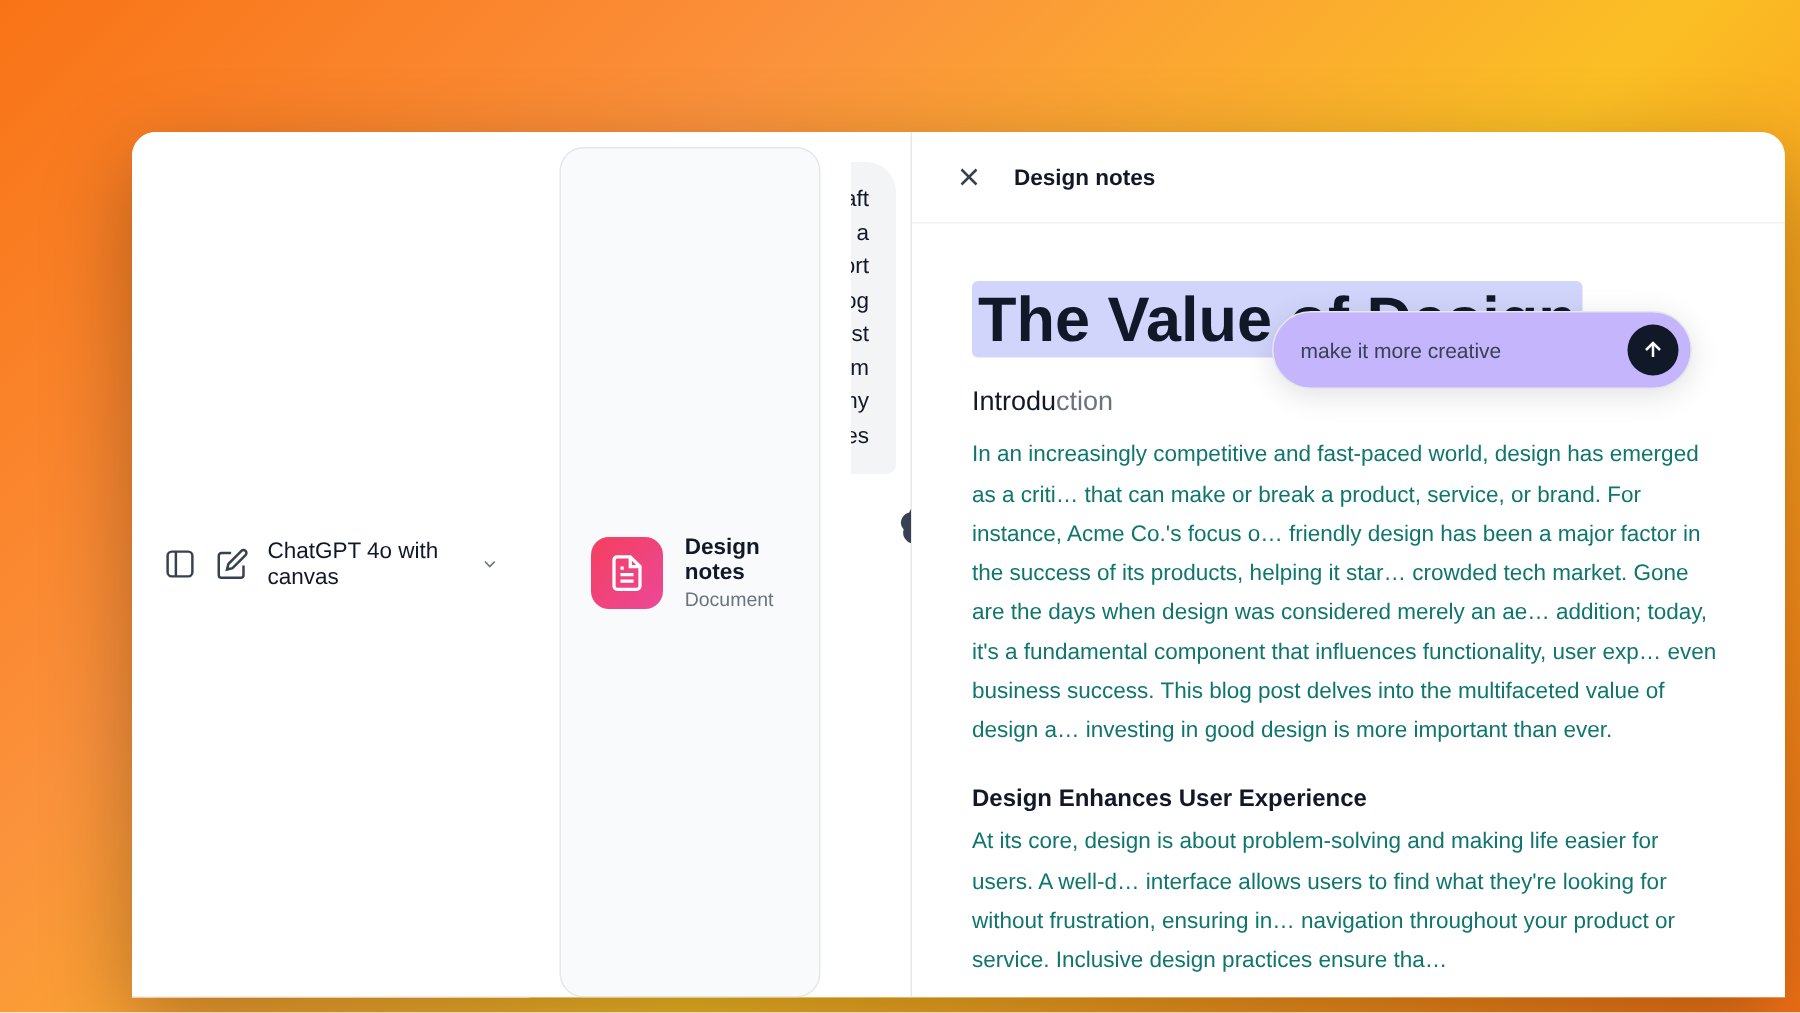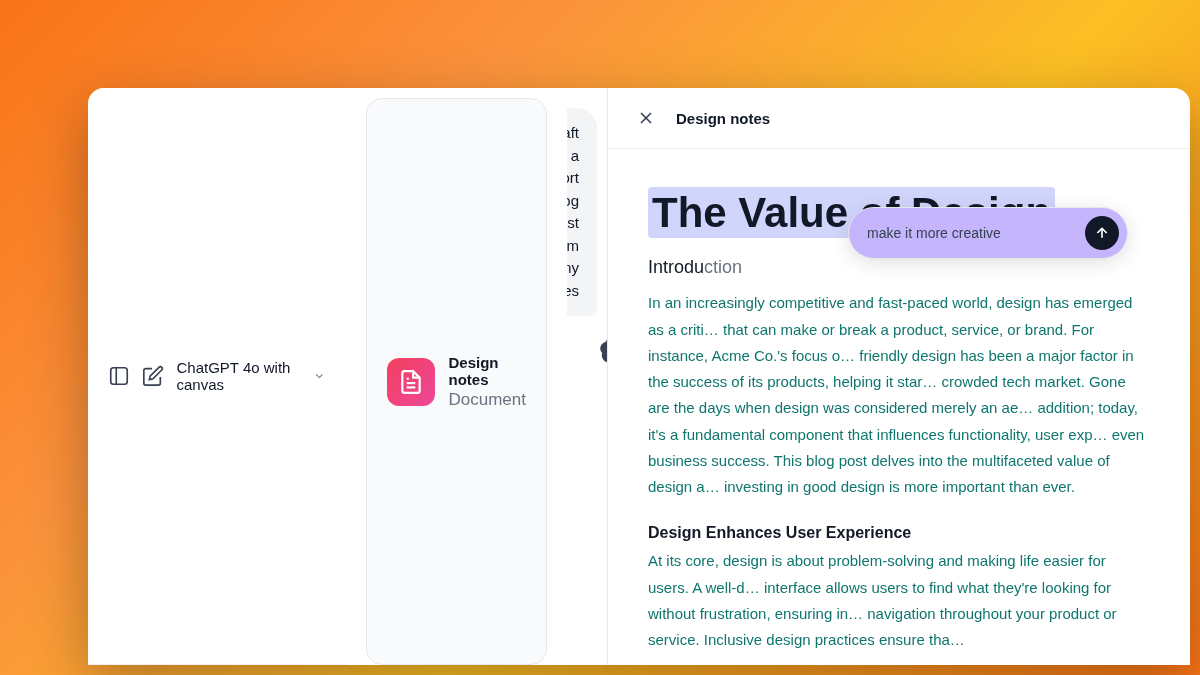--- a/index.html
+++ b/index.html
@@ -125,21 +125,21 @@
       color: white;
     }
 
     .doc-info .doc-title {
       font-size: 15px;
       font-weight: 600;
       color: #111827;
     }
 
     .doc-info .doc-type {
-      font-size: 17px;
+      font-size: 13px;
       color: #6b7280;
       margin-top: 2px;
     }
 
     
     .user-message {
       display: flex;
       justify-content: flex-end;
       padding: 0 10px;
       text-align: right;

